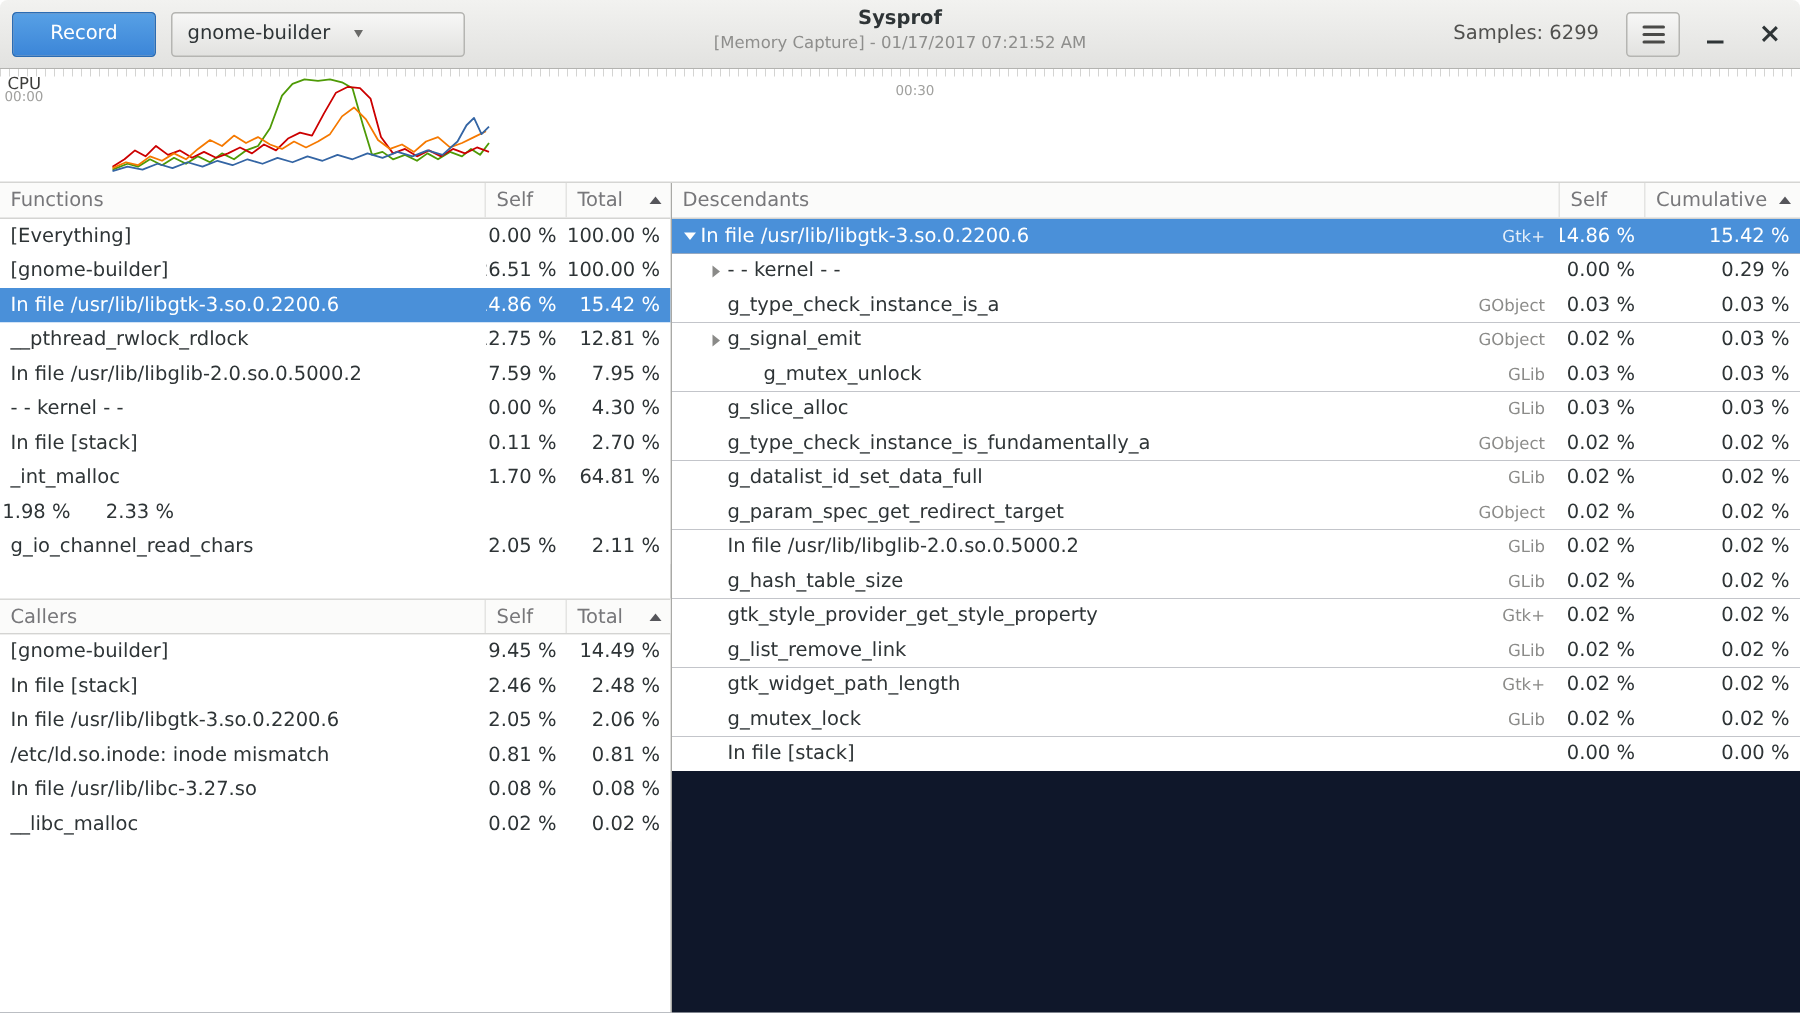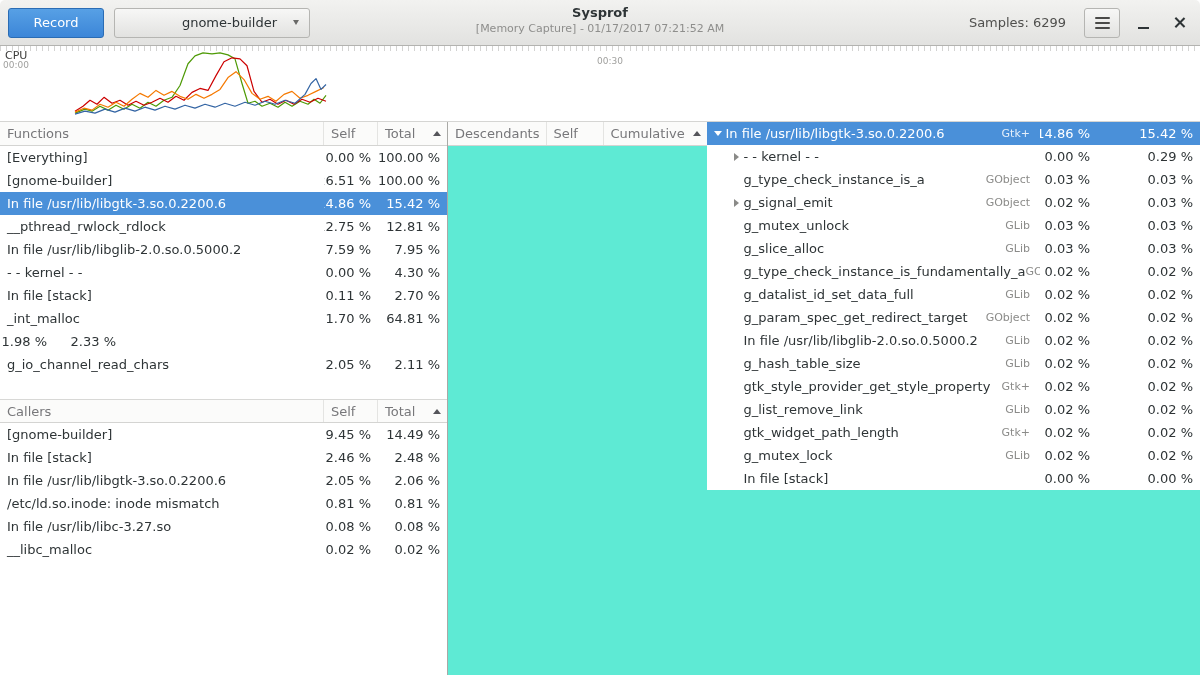--- a/index.html
+++ b/index.html
@@ -19,21 +19,21 @@
     height:30px; border-radius:3px; border:1px solid #b5b5b2;
     background:linear-gradient(to bottom,#f7f7f6,#e2e2e0);
     display:flex; align-items:center; justify-content:center; gap:8px;
     color:#2e3436; font-size:13px; cursor:default;
   }
   .record-btn {
     width:96px; color:#fff;
     background:linear-gradient(to bottom,#57a0e5,#3c86d8);
     border:1px solid #2a6cb4;
   }
-  .combo { width:196px; justify-content:flex-end; padding:0 10px;gap:16px; }
+  .combo { width:196px; justify-content:flex-start; padding:0 10px;gap:16px; }
   .titlebox { position:absolute; left:50%; top:5px; transform:translateX(-50%); text-align:center; pointer-events:none; }
   .titlebox .t { font-weight:bold; font-size:13px; color:#2e3436; }
   .titlebox .s { font-size:11px; color:#8e8e8c; margin-top:2px; }
   .samples { margin-left:auto; color:#50504e; font-size:13px; padding-right:8px; }
   .menu-btn { width:36px; flex-direction:column; gap:3px; }
   .menu-btn .bar { width:15px; height:2px; background:#4a4a48; border-radius:1px; }
   .winctl { width:26px; height:26px; display:flex; align-items:center; justify-content:center; }
   .min-icon { width:11px; height:2px; background:#2e3436; margin-top:10px; }
   .close-icon { position:relative; width:13px; height:13px; }
   .close-icon::before,.close-icon::after {
@@ -51,21 +51,21 @@
   }
   .cpu-label { position:absolute; left:5px; top:3px; font-size:11px; color:#3c3c3a; }
   .time-label { position:absolute; font-size:9px; color:#a0a09e; }
   .tl-start { left:3px; top:14px; }
   .tl-mid { left:597px; top:10px; }
   .cpu-svg { position:absolute; inset:0; width:100%; height:100%; }
 
   
   .main { flex:1; display:flex; min-height:0; }
   .left-pane { width:448px; flex-shrink:0; display:flex; flex-direction:column; border-right:1px solid #a9a9a6; background:#fff; }
-  .right-pane { flex:1; min-width:0; display:flex; background:#5eead4; }
+  .right-pane { flex:1; min-width:0; display:flex; flex-direction:column; background:#0f172a; }
   .functions-sec { height:277px; flex-shrink:0; display:flex; flex-direction:column; }
   .callers-sec { flex:1; display:flex; flex-direction:column; }
   .callers-sec .thead { border-top:1px solid #d8d8d6; }
 
   .thead { height:24px; flex-shrink:0; display:flex; background:#fbfbfa; border-bottom:1px solid #d4d4d2; }
   .th {
     display:flex; align-items:center; justify-content:space-between;
     color:#77777a; font-size:13px; padding:0 6px 0 7px;
     border-right:1px solid #e4e4e2; overflow:hidden; white-space:nowrap;
   }
@@ -296,21 +296,21 @@
               <div class="expander">
                 <span class="tri-right"></span>
               </div>
               <span>g_signal_emit</span>
               <span class="lib">GObject</span>
             </div>
             <div class="td col-self-r num">0.02 %</div>
             <div class="td col-cum num">0.03 %</div>
           </div>
           <div class="tr">
-            <div class="td col-name" style="padding-left: 22px;">
+            <div class="td col-name" style="padding-left: 22px; gap: 24px;">
               <div class="expander"></div>
               <span>g_mutex_unlock</span>
               <span class="lib">GLib</span>
             </div>
             <div class="td col-self-r num">0.03 %</div>
             <div class="td col-cum num">0.03 %</div>
           </div>
           <div class="tr">
             <div class="td col-name" style="padding-left: 22px;">
               <div class="expander"></div>

